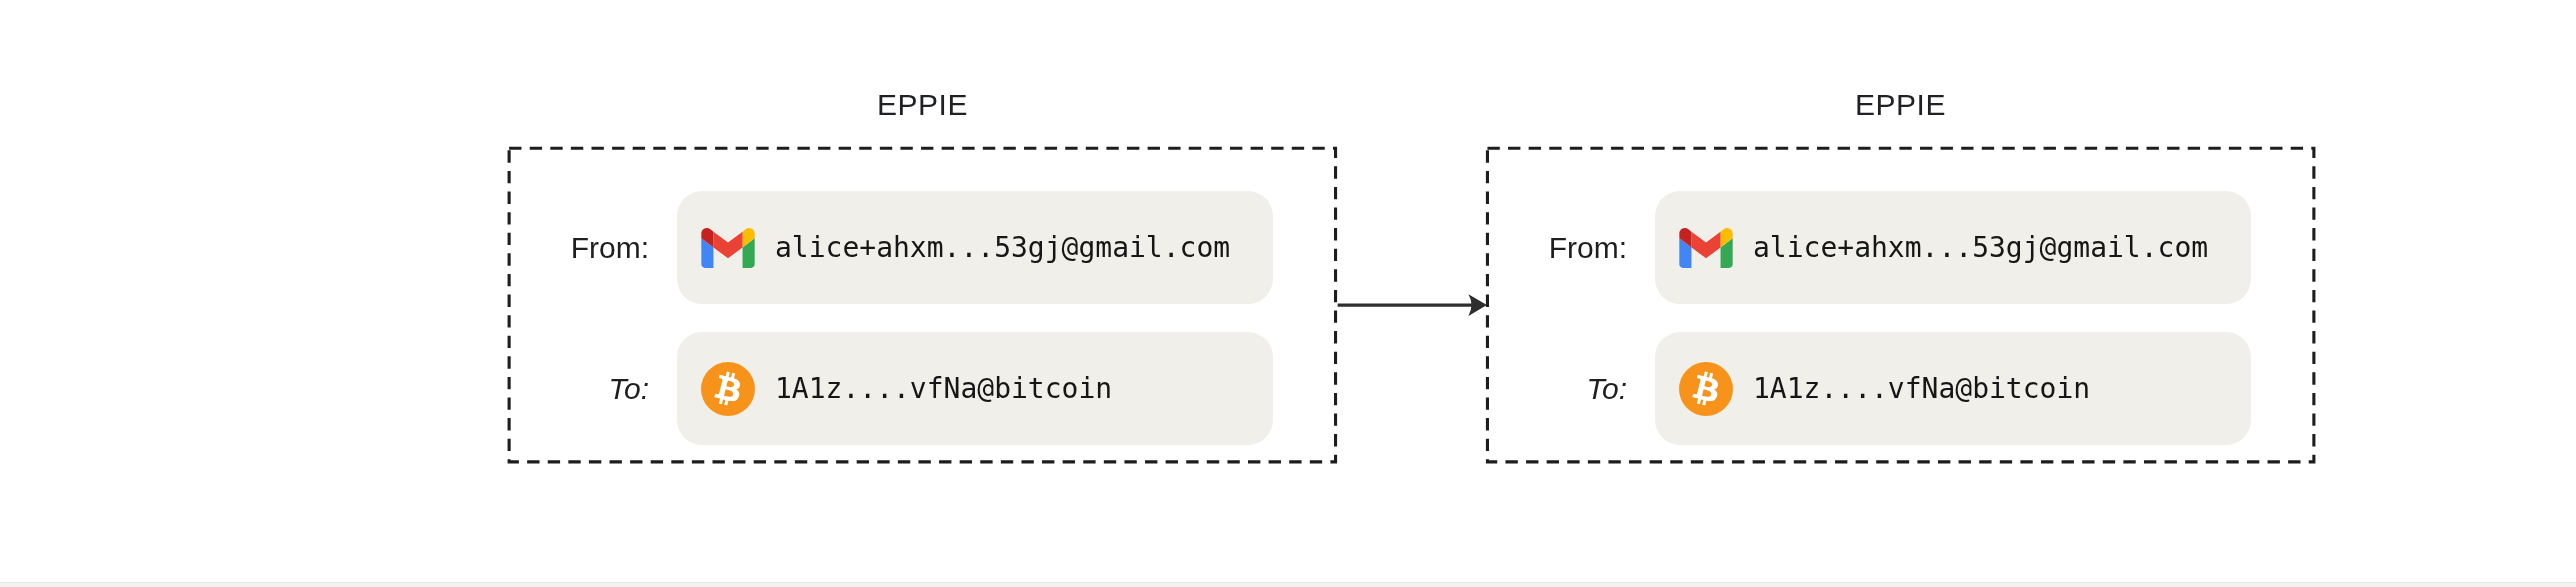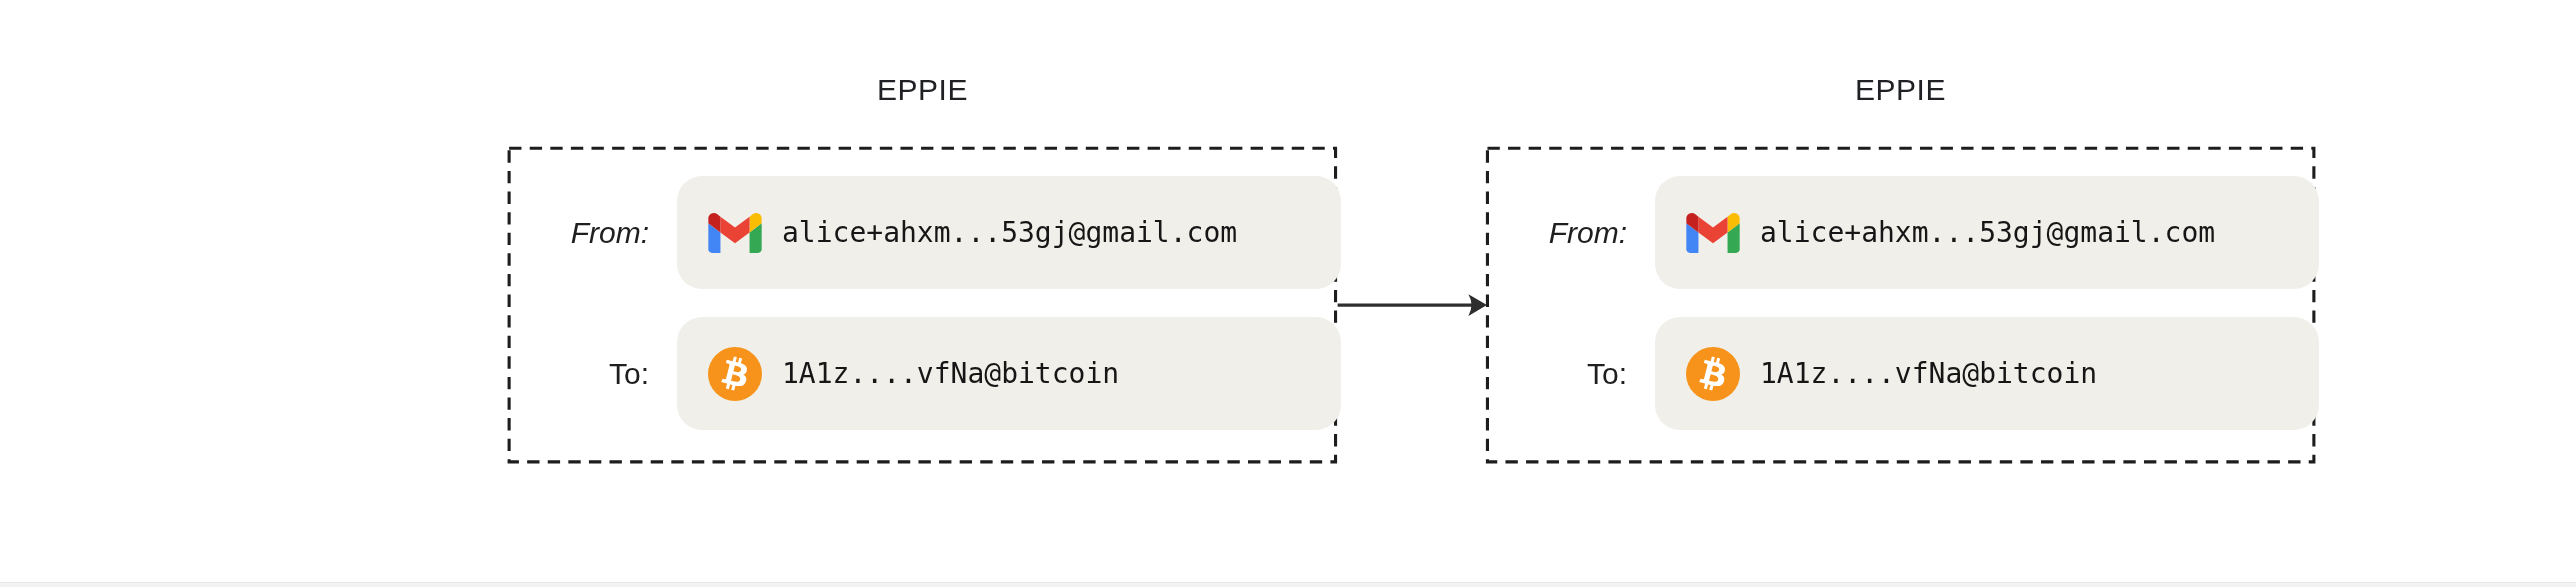--- a/index.html
+++ b/index.html
@@ -10,32 +10,32 @@
     --footer-band:#f2f2f2; --footer-border:#e6e6e6; --background:#ffffff;
   }
   html,body{margin:0;padding:0;}
   body{background:var(--background);font-family:"Liberation Sans",sans-serif;}
   .canvas{position:relative;width:2823px;height:587px;background:var(--background);overflow:hidden;}
   .bg-svg{position:absolute;left:0;top:0;}
   .dashed-box{fill:none;stroke:var(--dash);stroke-width:6;stroke-dasharray:24 16;}
   .arrow-line{stroke:var(--arrow);stroke-width:6;fill:none;}
   .arrow-head{fill:var(--arrow);stroke:none;}
 
-  .node{position:absolute;top:73px;width:827px;height:385px;}
+  .node{position:absolute;top:88px;width:827px;height:385px;}
   .node-left{left:509px;}
   .node-right{left:1487px;}
   .node-title{position:absolute;top:0;left:0;width:100%;text-align:center;
     font-size:30px;line-height:33px;letter-spacing:0.5px;color:var(--title-text);}
   .row-label{position:absolute;left:0;width:140px;height:113px;line-height:113px;
     text-align:right;font-size:30px;color:var(--label-text);}
-  .label-from{top:103px;font-style:italic;}
-  .label-to{top:244px;}
-  .pill{position:absolute;left:168px;width:664px;height:113px;border-radius:25px;
+  .label-from{top:103px;}
+  .label-to{top:244px;font-style:italic;}
+  .pill{position:absolute;left:168px;width:596px;height:113px;border-radius:25px;
     background:var(--pill-bg);display:flex;align-items:center;gap:20px;
-    padding-left:31px;box-sizing:border-box;}
+    padding-left:24px;box-sizing:border-box;}
   .pill-from{top:103px;}
   .pill-to{top:244px;text-align:center;}
   .pill-value{font-family:"DejaVu Sans Mono","Liberation Mono",monospace;
     font-size:28px;color:var(--value-text);white-space:pre;}
   .icon-gmail{width:54px;height:40px;flex:0 0 auto;display:block;}
   .icon-btc{width:54px;height:54px;flex:0 0 auto;display:block;}
   .gm-blue{fill:var(--gmail-blue);} .gm-green{fill:var(--gmail-green);}
   .gm-yellow{fill:var(--gmail-yellow);} .gm-red{fill:var(--gmail-red);}
   .gm-darkred{fill:var(--gmail-dark-red);}
   .btc-circle{fill:var(--bitcoin);} .btc-b{fill:#ffffff;}

